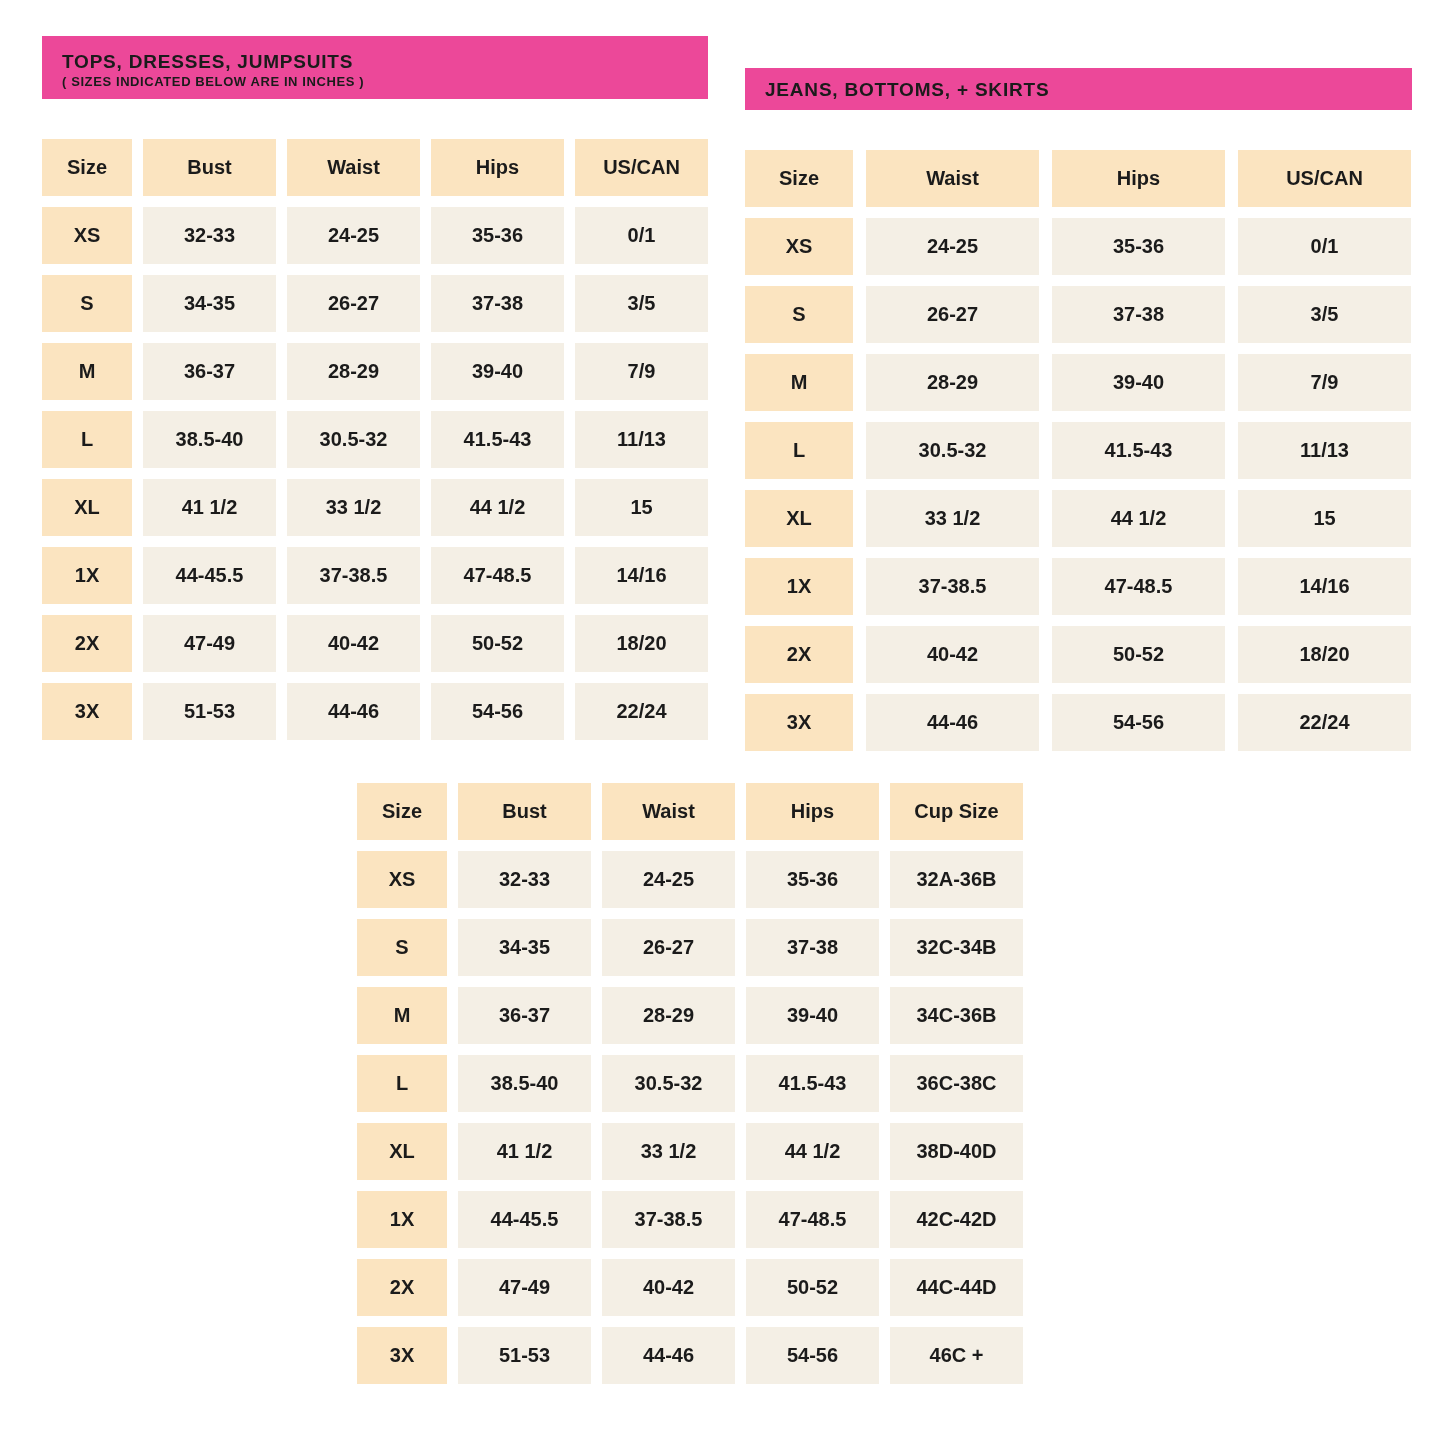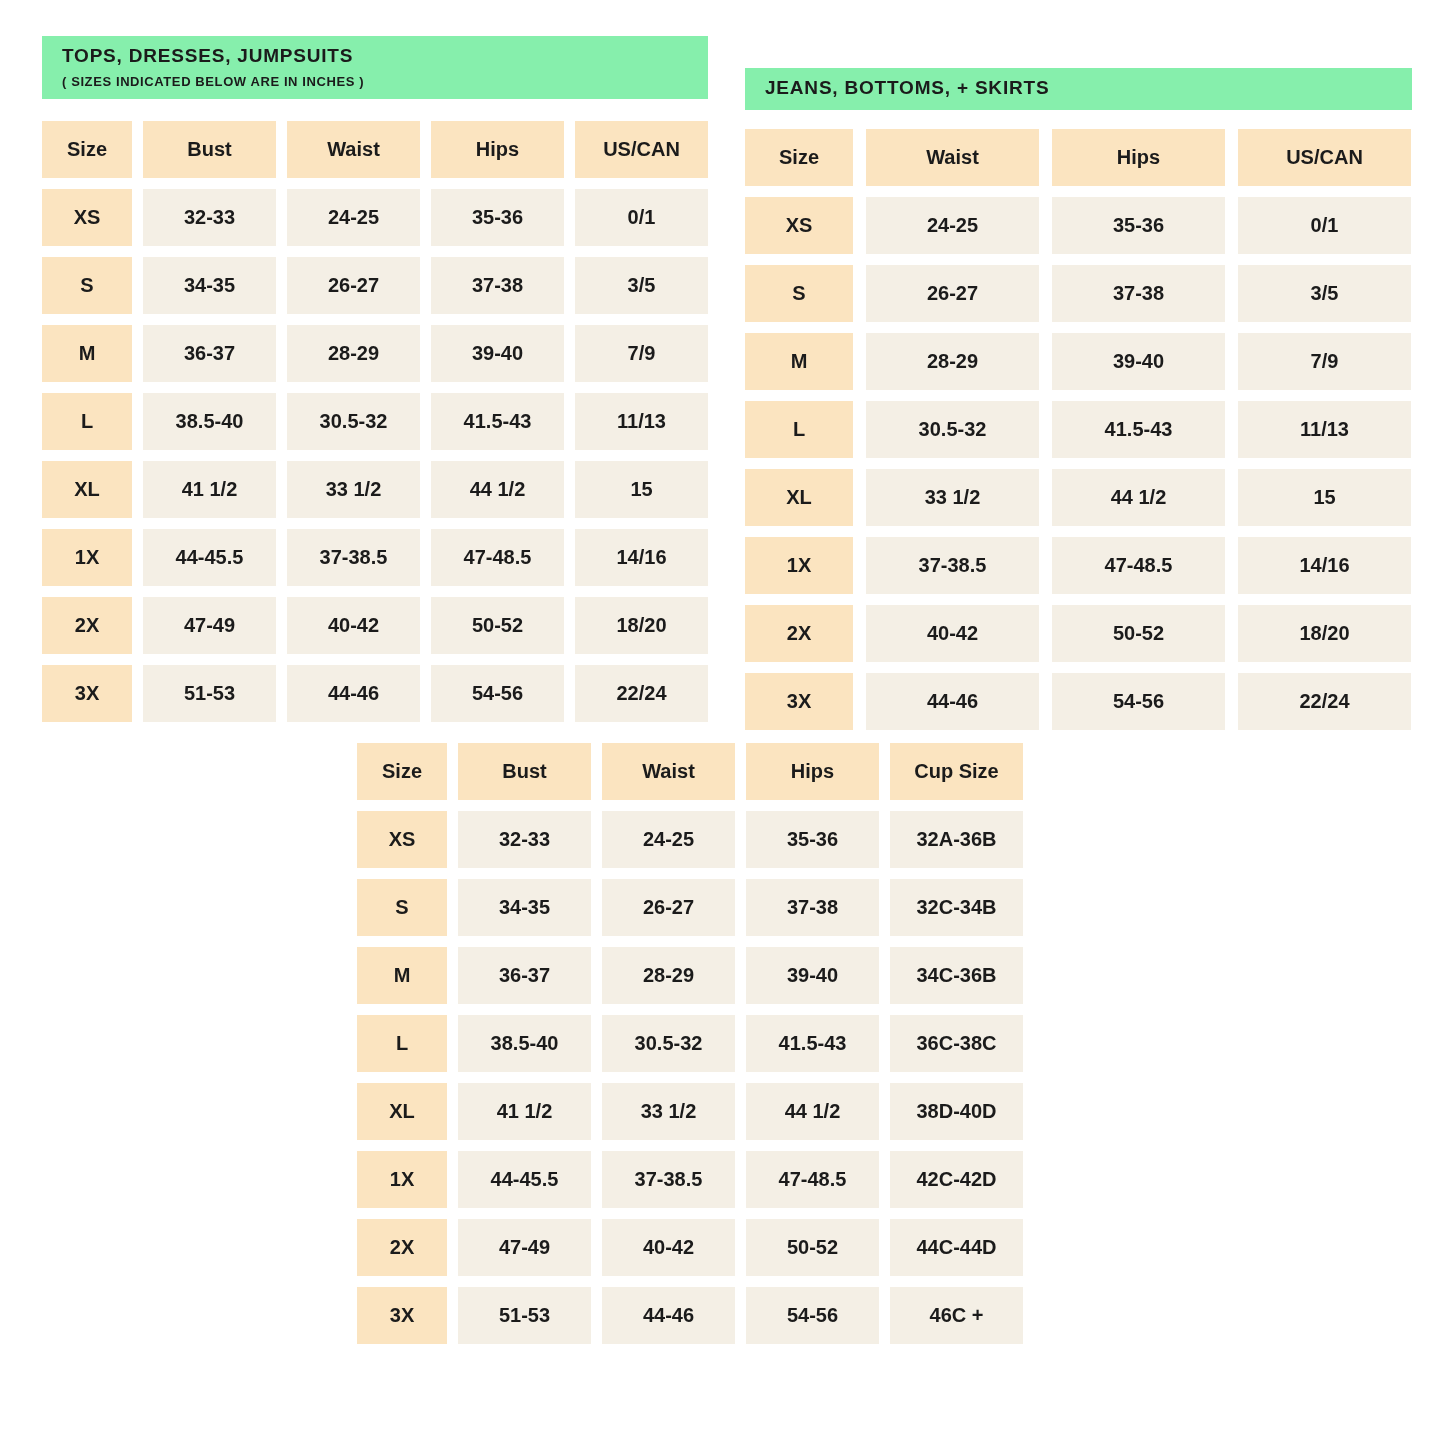--- a/index.html
+++ b/index.html
@@ -10,29 +10,29 @@
     color: #1b1b1b;
     position: relative;
     overflow: hidden;
   }
   .size-table { position: absolute; }
   .t1 { left: 42px;  top: 36px;  width: 666px; }
   .t2 { left: 745px; top: 68px;  width: 667px; }
   .t3 { left: 357px; top: 743px; width: 665px; }
 
   .banner {
-    background: #86efac;
+    background: #ec4899;
     width: 100%;
     display: flex;
     flex-direction: column;
-    justify-content: space-between;
+    justify-content: flex-end;
     padding: 8px 20px;
   }
   .t1 .banner { height: 63px; margin-bottom: 22px; }
-  .t2 .banner { height: 42px; margin-bottom: 19px; }
+  .t2 .banner { height: 42px; margin-bottom: 12px; }
   .t3 .banner { height: 40px; margin-bottom: 14px; }
 
   .banner .title {
     font-size: 19px;
     font-weight: 700;
     letter-spacing: 0.8px;
     line-height: 1.25;
     white-space: nowrap;
   }
   .banner .subtitle {
@@ -40,20 +40,21 @@
     font-weight: 700;
     letter-spacing: 0.6px;
     line-height: 1.3;
     white-space: nowrap;
   }
 
   .grid {
     display: grid;
     column-gap: 11px;
     row-gap: 11px;
+    margin-top: 40px;
   }
   .t1 .grid { grid-template-columns: 90px repeat(4, 133px); }
   .t3 .grid { grid-template-columns: 90px repeat(4, 133px); }
   .t2 .grid { grid-template-columns: 108px repeat(3, 173px); column-gap: 13px; }
 
   .cell {
     height: 57px;
     display: flex;
     align-items: center;
     justify-content: center;

